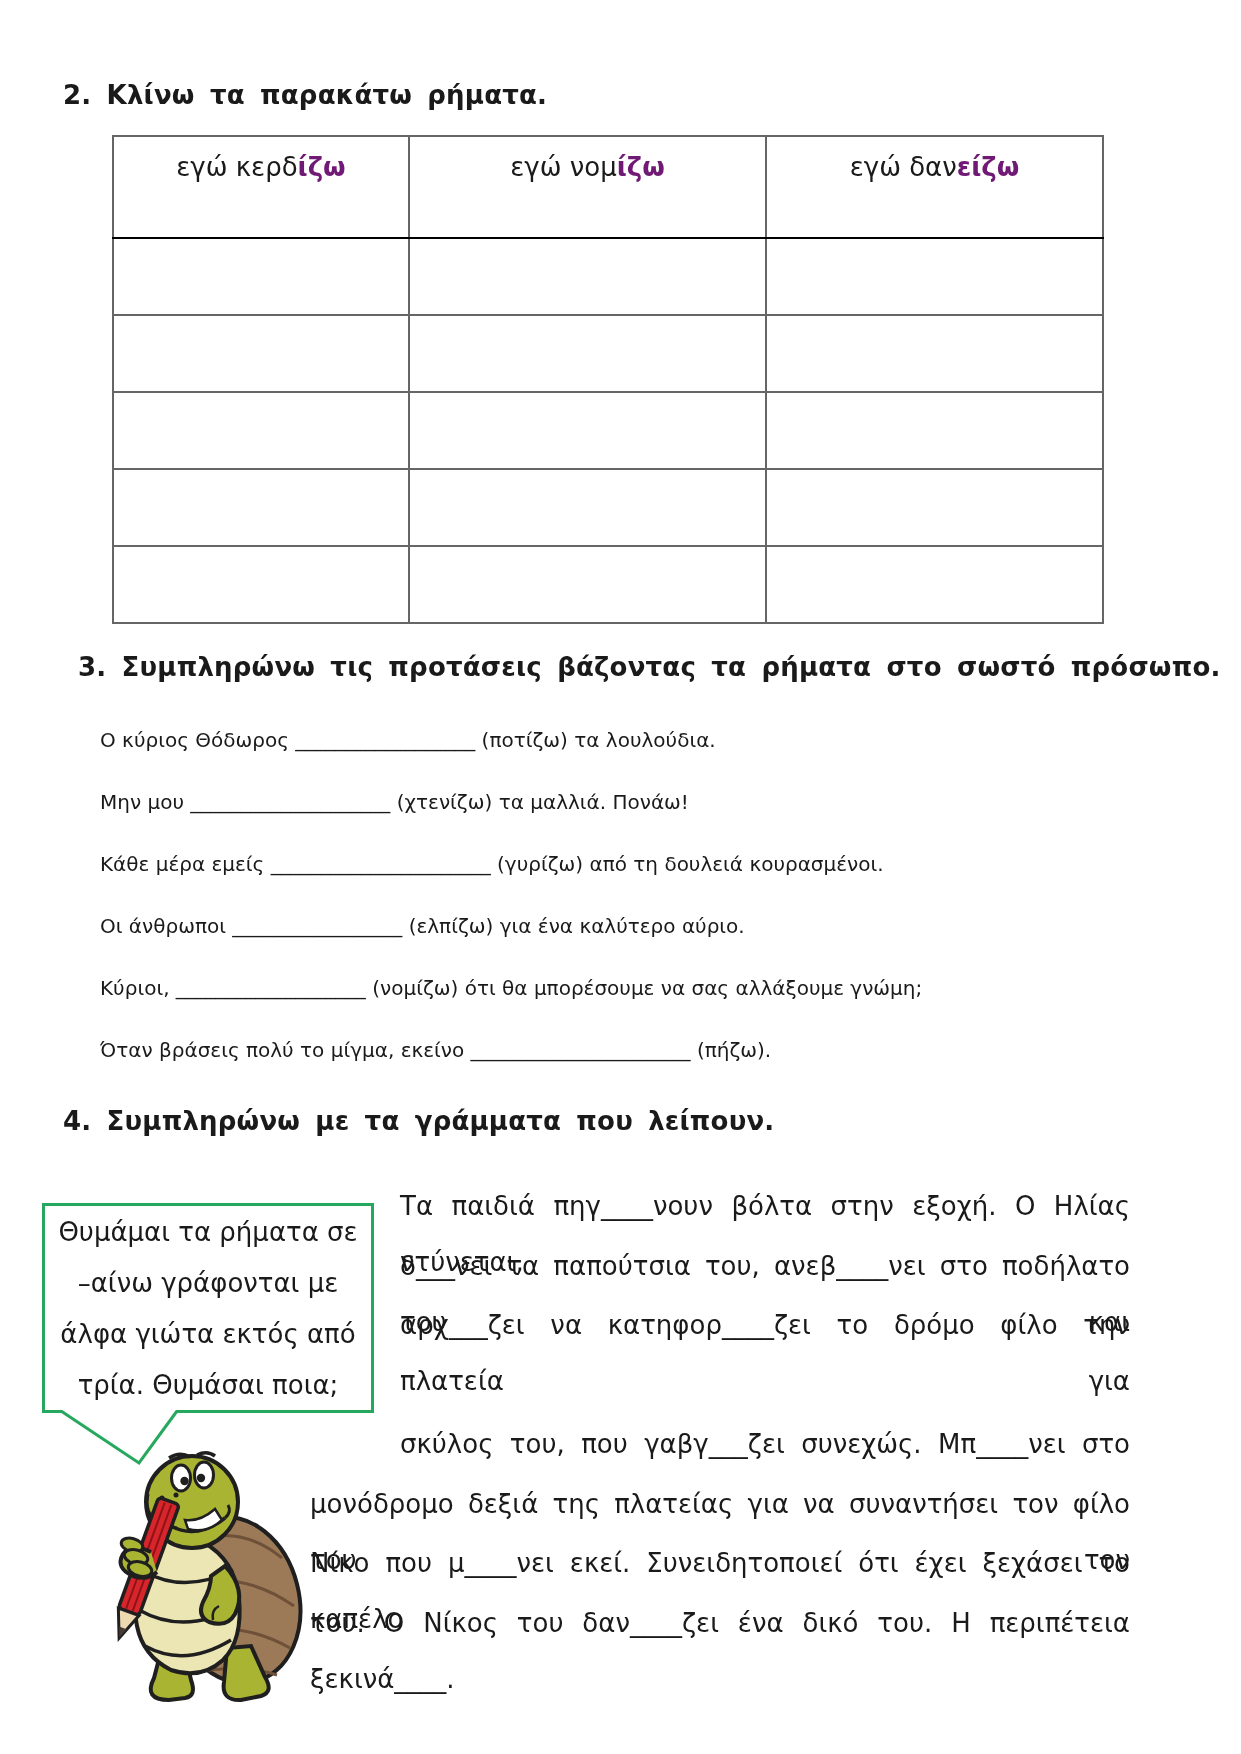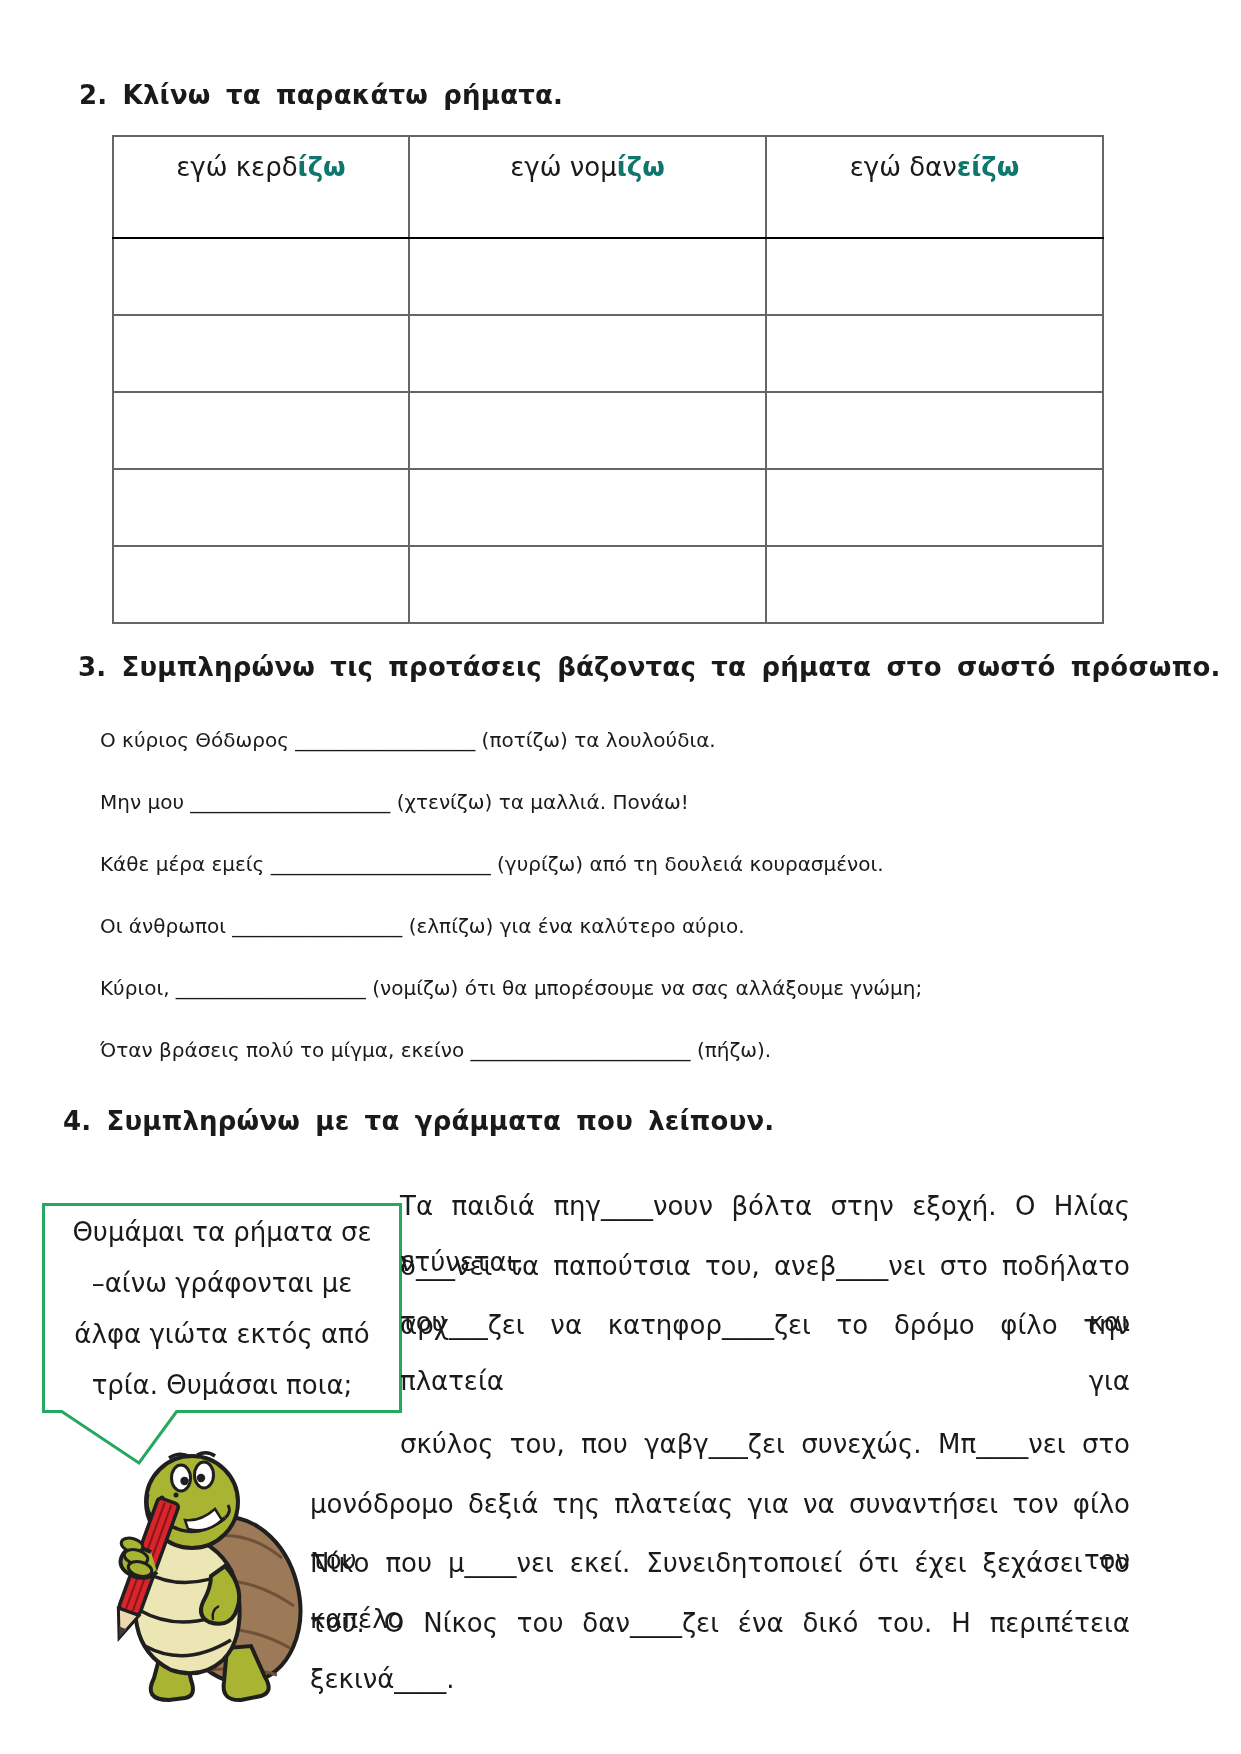--- a/index.html
+++ b/index.html
@@ -5,49 +5,49 @@
   html,body { margin:0; padding:0; background:#ffffff; }
   .page {
     position:relative; width:1241px; height:1754px; margin:0 auto;
     background:#ffffff; overflow:hidden;
     font-family:"DejaVu Sans", sans-serif; color:#1a1a1a;
   }
   .heading {
     position:absolute; font-weight:bold; font-size:26px;
     word-spacing:6px; white-space:nowrap; letter-spacing:0.2px;
   }
-  #heading-2 { left:63px;  top:80px;margin-left:16px; }
+  #heading-2 { left:63px;  top:80px; }
   #heading-3 { left:78px;  top:652px; }
   #heading-4 { left:63px;  top:1106px; }
 
   
   table.verb-table {
     position:absolute; left:112px; top:135px;
     border-collapse:collapse; table-layout:fixed;
   }
   table.verb-table th, table.verb-table td {
     border:2px solid #666666; background:#ffffff; padding:0;
   }
   table.verb-table th {
     height:88px; vertical-align:top; padding-top:12px;
     font-size:26px; font-weight:normal; text-align:center; line-height:36px;
     border-bottom:2px solid #000000;
   }
   table.verb-table td { height:75px; }
-  .red-suffix { color:#0f766e; font-weight:bold; }
+  .red-suffix { color:#701a75; font-weight:bold; }
 
   
   .sentence {
     position:absolute; left:100px; height:62px; line-height:62px;
     font-size:20px; white-space:nowrap;
   }
 
   
   .bubble {
-    position:absolute; left:42px; top:1203px; width:360px; height:210px;
+    position:absolute; left:42px; top:1203px; width:332px; height:210px;
     box-sizing:border-box; border:3px solid #27a85f; background:#ffffff;
     text-align:center; font-size:26px; line-height:51px; padding-top:1px;
   }
   .bubble-tail { position:absolute; left:55px; top:1408px; }
 
   
   .para-line {
     position:absolute; font-size:26px; height:60px; line-height:56px;
     text-align:justify; text-align-last:justify; -moz-text-align-last:justify;
   }

